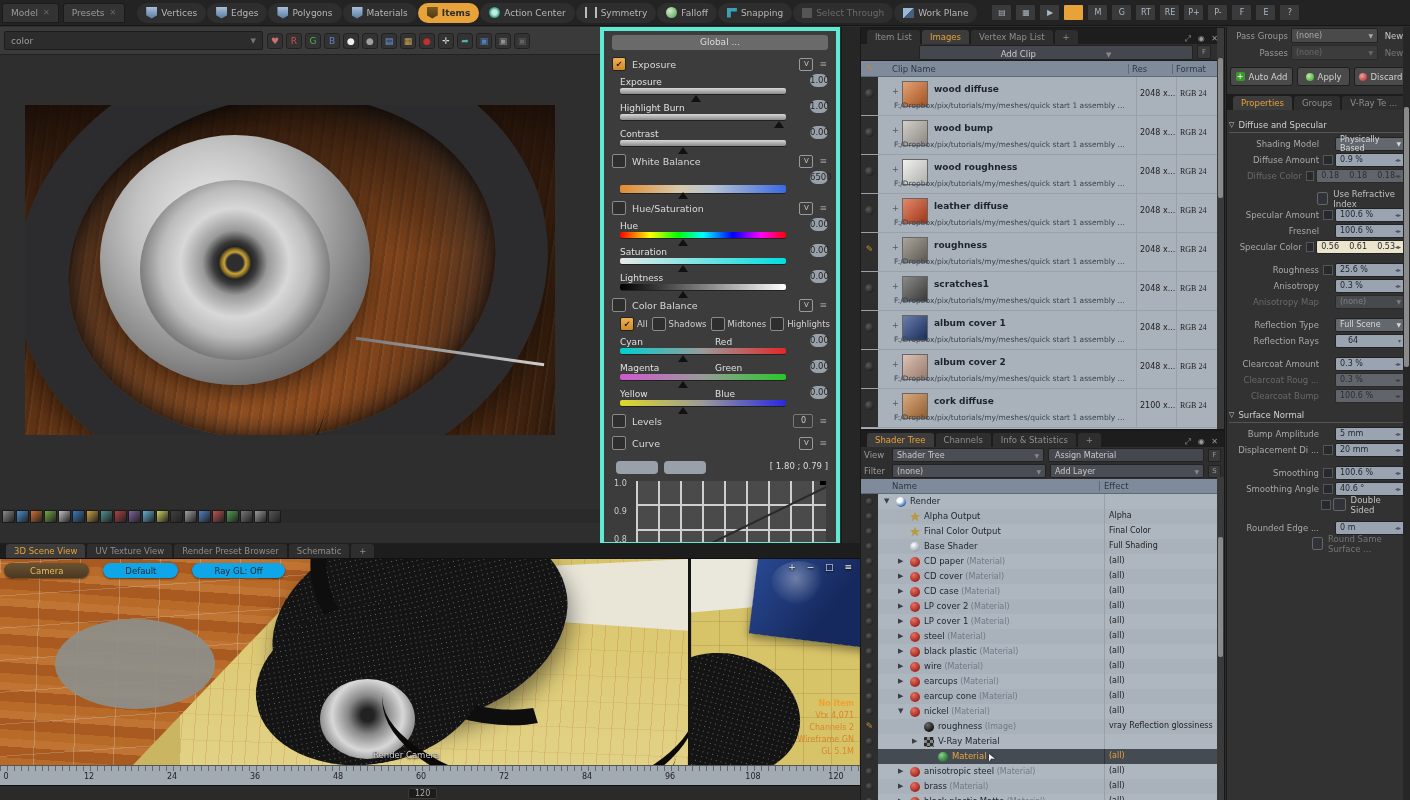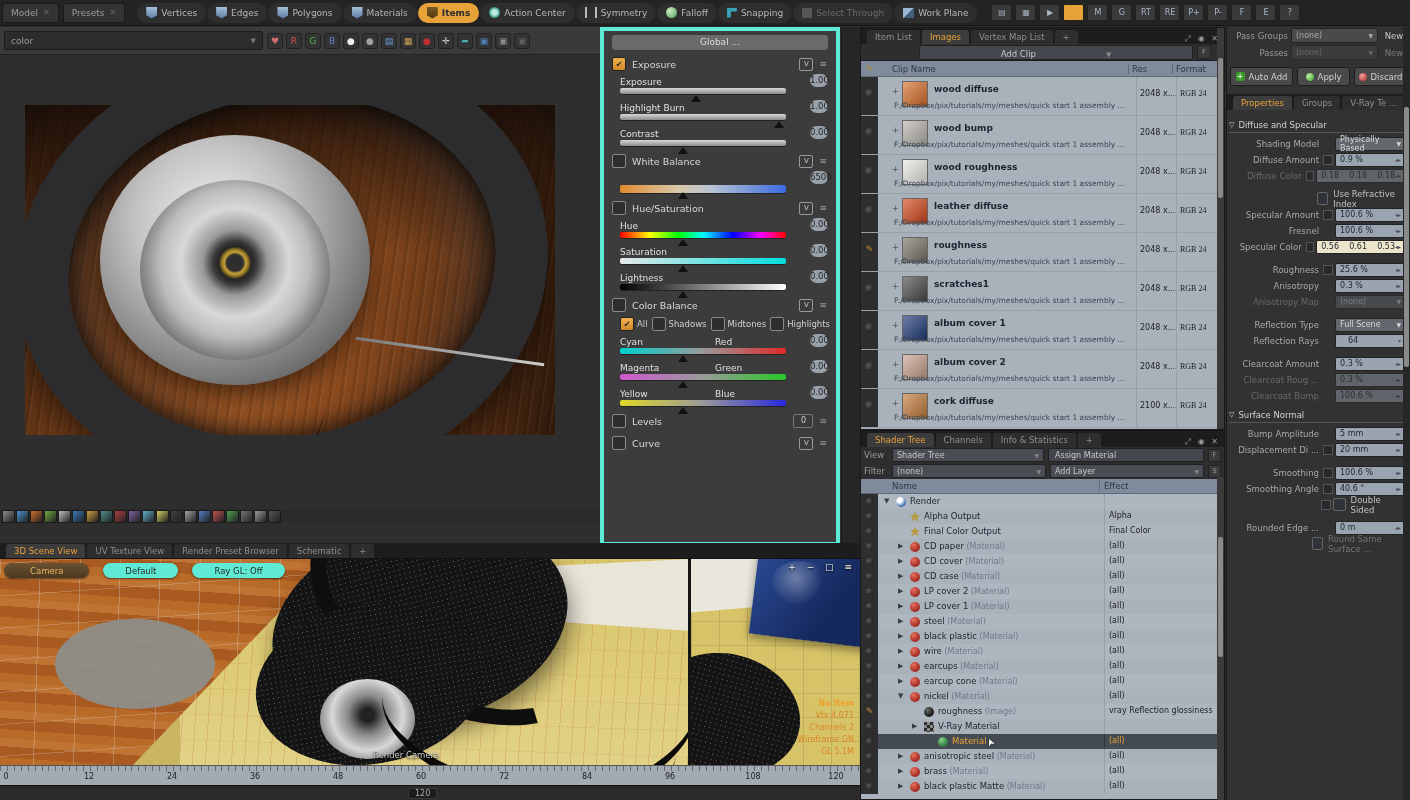--- a/index.html
+++ b/index.html
@@ -239,21 +239,21 @@
   #vpr-grid{position:absolute;left:0;top:0;width:100%;height:100%;opacity:.5;
      background:repeating-linear-gradient(90deg,rgba(140,120,60,.6) 0 1px,transparent 1px 28px),
                 repeating-linear-gradient(0deg,rgba(140,120,60,.5) 0 1px,transparent 1px 24px);}
   #vpr-sheet{position:absolute;left:-10px;top:-8px;width:100px;height:58px;background:#eae8dc;transform:rotate(-5deg);}
   #vpr-album{position:absolute;right:-14px;top:-10px;width:120px;height:92px;transform:rotate(7deg);
      background:linear-gradient(120deg,#2a4b96,#16295e 65%);box-shadow:0 4px 10px rgba(0,0,0,.4);}
   #vpr-album i{position:absolute;left:16px;top:14px;width:60px;height:44px;border-radius:50%;
      background:radial-gradient(circle at 40% 40%,rgba(255,255,255,.35),transparent 60%);}
   #vpr-hp{position:absolute;left:-40px;top:95px;width:150px;height:120px;border-radius:50%;transform:rotate(15deg);}
   #vp-header{position:absolute;left:4px;top:4px;display:flex;gap:14px;}
-  .vp-btn{height:15px;border-radius:8px;background:#5eead4;color:#2a2a2a;font-size:8.5px;
+  .vp-btn{height:15px;border-radius:8px;background:#0ea5e9;color:#2a2a2a;font-size:8.5px;
           display:flex;align-items:center;justify-content:center;padding:0 22px;box-shadow:0 1px 2px rgba(0,0,0,.5);}
   .vp-btn.camera{background:linear-gradient(#6a5232,#4a3820);color:#e8b860;padding:0 26px;}
   #render-camera-label{position:absolute;left:330px;bottom:6px;color:#cfcfcf;font-size:8.5px;text-shadow:0 1px 2px #000;padding-left:43px;}
   #vp-overlay{position:absolute;right:6px;bottom:8px;text-align:right;color:#d8862a;font-size:8px;line-height:12px;}
   #vp-overlay .first{color:#f0a030;font-weight:bold;}
   #vp-corner{position:absolute;right:4px;top:3px;color:#f0f0e0;font-size:9px;letter-spacing:4px;text-shadow:0 1px 2px #000;}
   
   #timeline{left:0;top:765px;width:860px;height:20px;background:#a2aab2;border-top:1px solid #555;position:absolute;
      background-image:repeating-linear-gradient(90deg,#667 0 1px,transparent 1px 6.92px);background-size:100% 5px;background-repeat:no-repeat;}
   .tick-lab{position:absolute;top:6px;color:#222;font-size:8px;transform:translateX(-50%);}
@@ -537,20 +537,32 @@
       <span class="lc-label">Levels</span>
       <span class="lev-val">0</span>
       <span class="mini-m">≡</span>
     </div>
     <div class="lc-row">
       <span class="cbx"></span>
       <span class="lc-label">Curve</span>
       <span class="mini-v">V</span>
       <span class="mini-m">≡</span>
     </div>
+    <div id="curve-area">
+      <div class="curve-btn" style="left:4px;"></div>
+      <div class="curve-btn" style="left:52px;"></div>
+      <div id="curve-coord">[ 1.80 ; 0.79 ]</div>
+      <span class="curve-ylab" style="top:18px;">1.0</span>
+      <span class="curve-ylab" style="top:46px;">0.9</span>
+      <span class="curve-ylab" style="top:74px;">0.8</span>
+      <div id="curve-grid">
+        <div id="curve-diag"></div>
+        <div id="curve-handle"></div>
+      </div>
+    </div>
   </div>
 
   <div id="gapcol" class="abs"></div>
 
   <div id="images-panel" class="abs">
     <div class="ptabs" id="images-tabs">
         <div class="ptab">Item List</div>
         <div class="ptab active">Images</div>
         <div class="ptab">Vertex Map List</div>
         <div class="ptab">+</div>
@@ -753,20 +765,30 @@
         </div>
         <div class="shader-row">
           <div class="sr-eye">
             <div class="eyeball" style="transform: scale(0.8);"></div>
           </div>
           <div class="sr-main">
             <div class="sr-icon output" style="left: 32px;"></div>
             <div class="sr-name" style="left: 46px;">Final Color Output</div>
           </div>
           <div class="sr-eff">Final Color</div>
+        </div>
+        <div class="shader-row">
+          <div class="sr-eye">
+            <div class="eyeball" style="transform: scale(0.8);"></div>
+          </div>
+          <div class="sr-main">
+            <div class="sr-icon shader" style="left: 32px;"></div>
+            <div class="sr-name" style="left: 46px;">Base Shader</div>
+          </div>
+          <div class="sr-eff">Full Shading</div>
         </div>
         <div class="shader-row">
           <div class="sr-eye">
             <div class="eyeball" style="transform: scale(0.8);"></div>
           </div>
           <div class="sr-main">
             <div class="sr-exp" style="left: 20px;">▶</div>
             <div class="sr-icon material" style="left: 32px;"></div>
             <div class="sr-name" style="left: 46px;">CD paper<span class="sr-suffix"> (Material)</span></div>
           </div>

